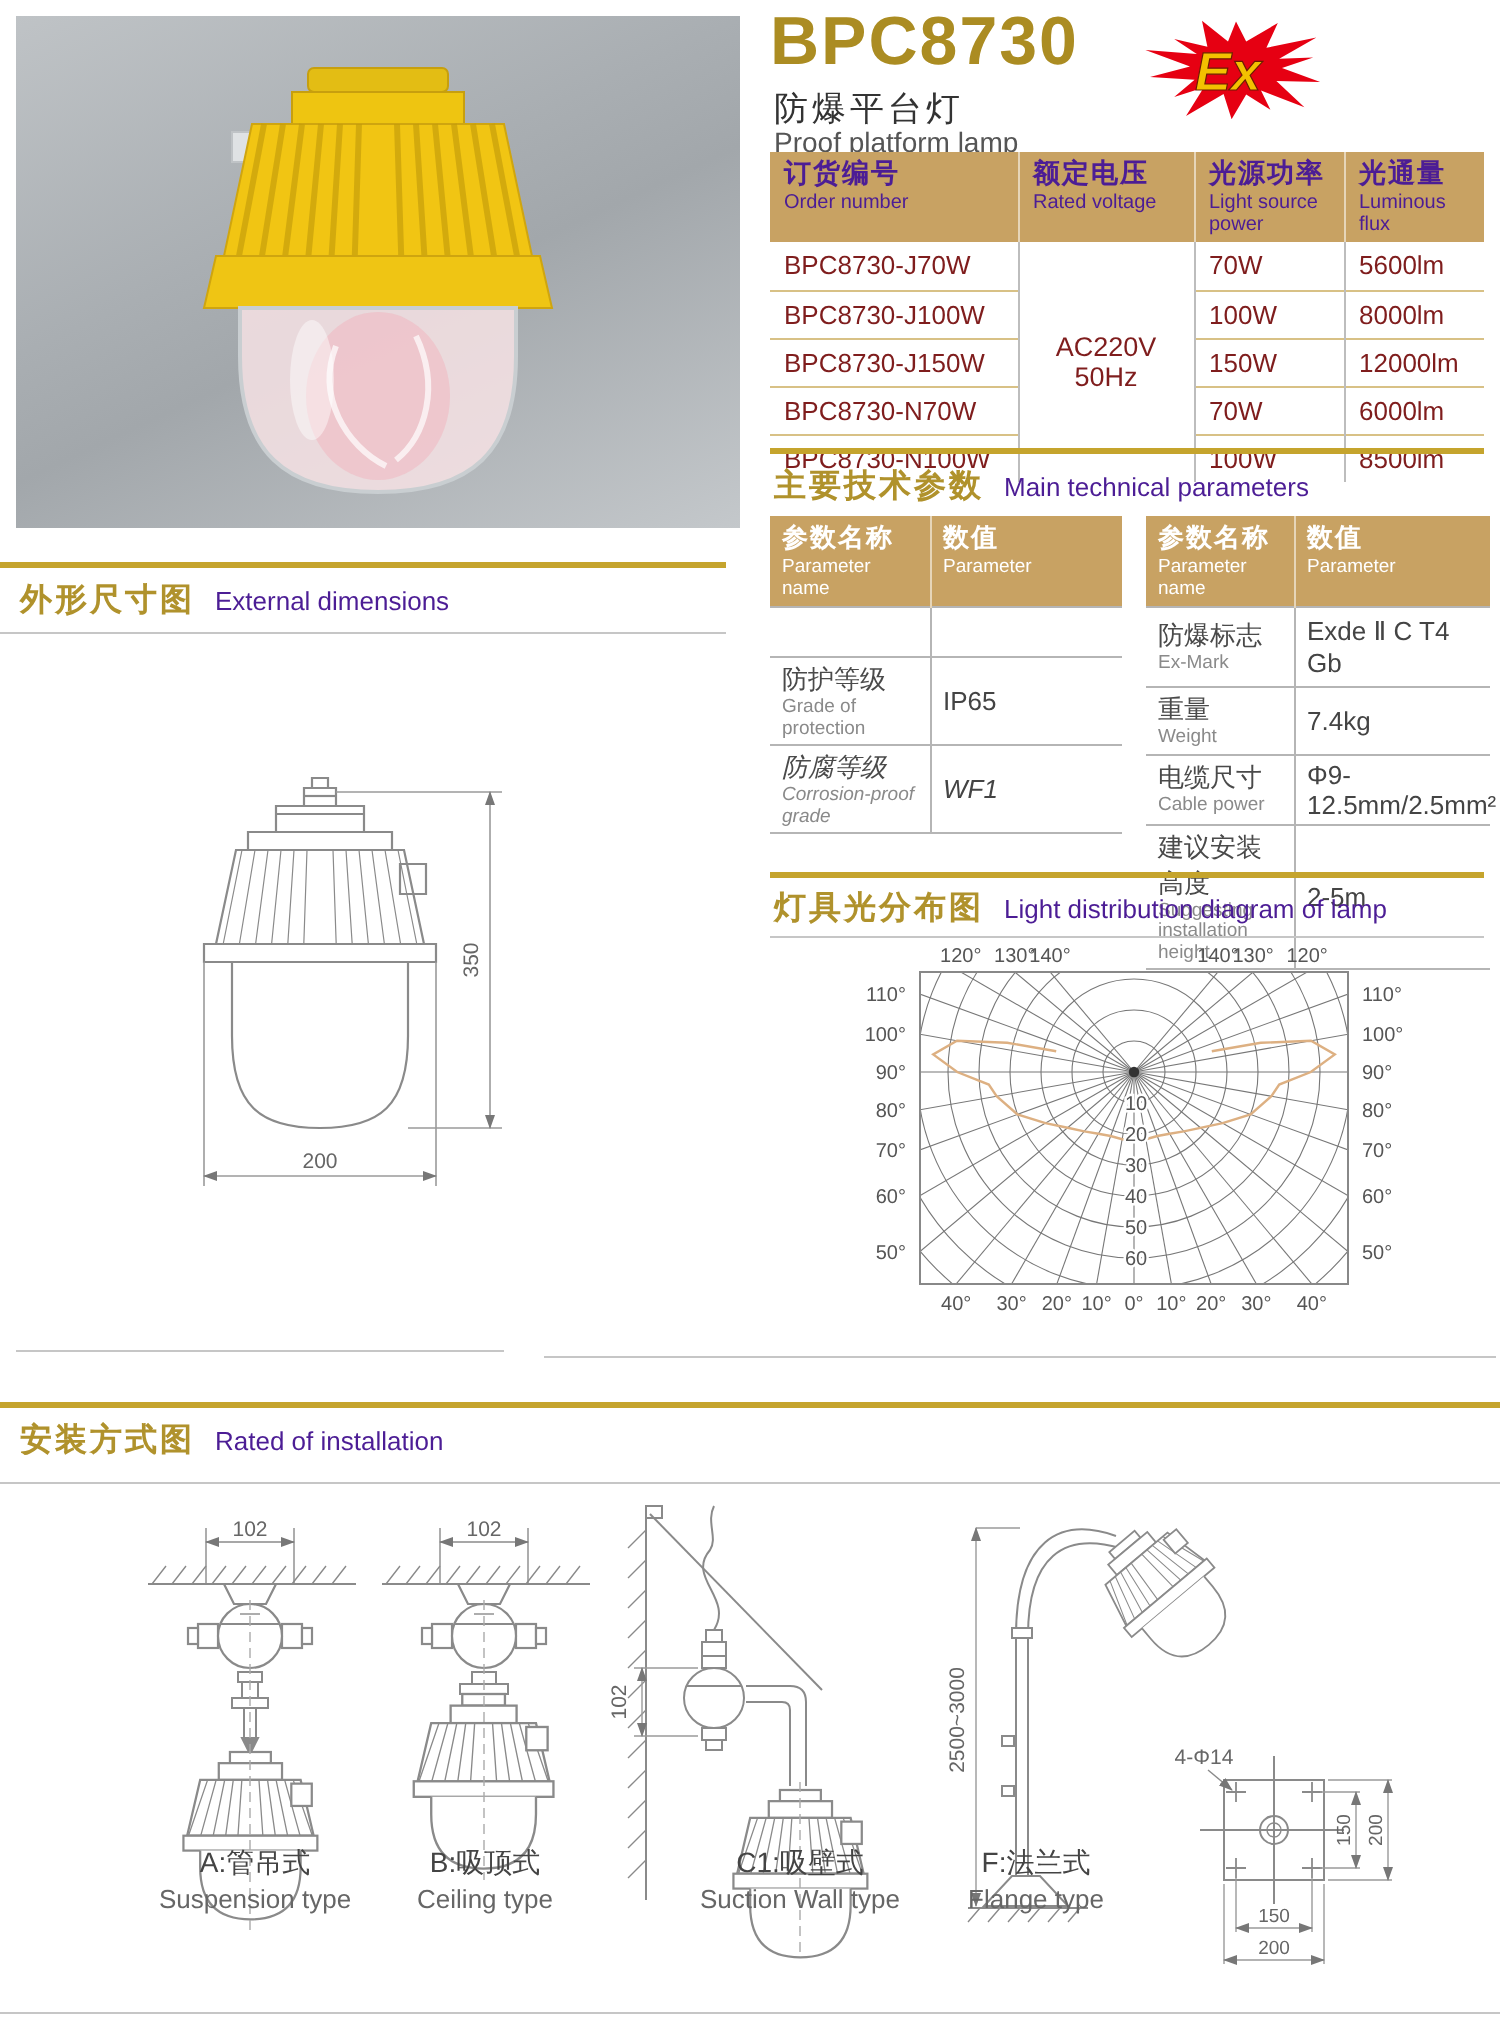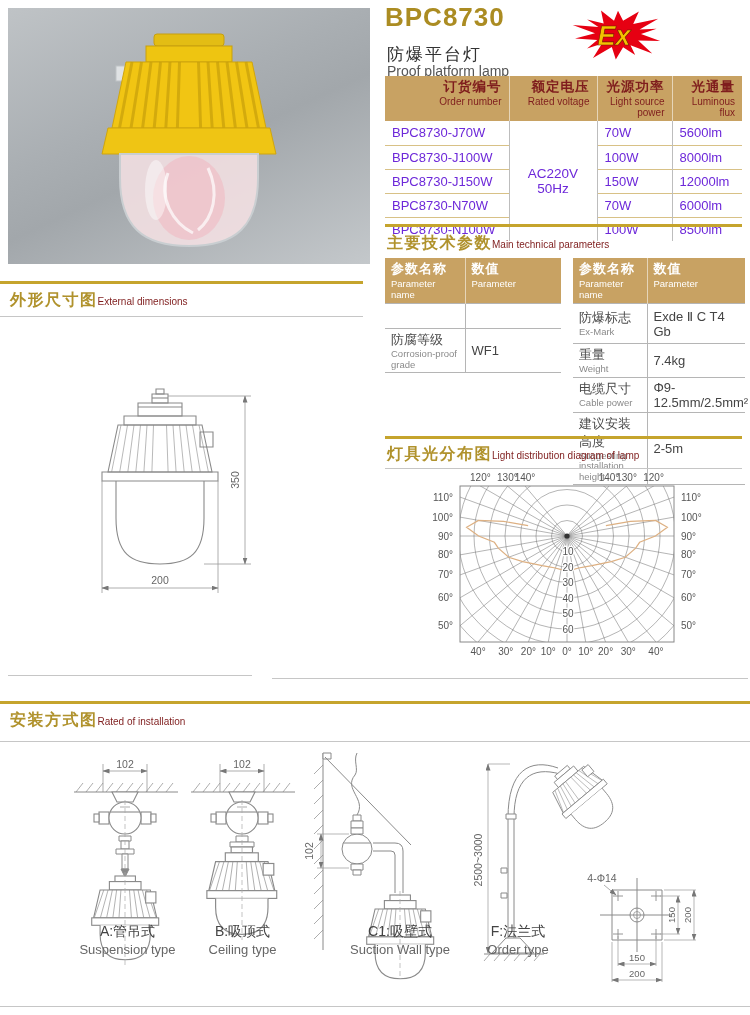--- a/index.html
+++ b/index.html
@@ -1,34 +1,34 @@
 <!DOCTYPE html>
 <html><head>
 <meta charset="utf-8">
 <style>
   *{margin:0;padding:0;box-sizing:border-box}
   html,body{width:750px;height:1015px}
   body{position:relative;background:#fff;font-family:"Liberation Sans","DejaVu Sans",sans-serif;overflow:hidden}
   .rule-gold{position:absolute;height:3px;background:#c5a42d}
   .rule-thin{position:absolute;height:1px;background:#c6c6c6}
-  .sec-head{position:absolute;display:flex;align-items:baseline;white-space:nowrap}
+  .sec-head{position:absolute;display:flex;align-items:baseline;gap:10px;white-space:nowrap}
   .sec-head .cn{font-size:16px;font-weight:bold;color:#b0922c;letter-spacing:1.5px}
-  .sec-head .en{font-size:10px;color:#7f1d1d}
-  .title{position:absolute;left:385px;top:2px;font-size:26px;font-weight:bold;color:#ab8c22;letter-spacing:1px}
+  .sec-head .en{font-size:13px;color:#4c1d95}
+  .title{position:absolute;left:385px;top:2px;font-size:34px;font-weight:bold;color:#ab8c22;letter-spacing:1px}
   .subtitle-cn{position:absolute;left:387px;top:43px;font-size:17px;color:#333;letter-spacing:2px}
   .subtitle-en{position:absolute;left:387px;top:63px;font-size:14px;color:#555}
   .photo{position:absolute;left:8px;top:8px;width:362px;height:256px;
          background:linear-gradient(155deg,#bfc3c6 0%,#a9aeb2 40%,#a2a7ab 55%,#c4c8cb 100%)}
   table{border-collapse:collapse;table-layout:fixed}
   .order{position:absolute;left:385px;top:76px;width:357px}
-  .order th{background:#c8a263;color:#7f1d1d;text-align:right;padding:2px 7px 3px;font-weight:normal;vertical-align:top}
+  .order th{background:#c8a263;color:#4c1d95;text-align:left;padding:2px 7px 3px;font-weight:normal;vertical-align:top}
   .order th+th{border-left:1px solid rgba(255,255,255,.55)}
   .order .hcn{display:block;font-size:13.5px;font-weight:bold;letter-spacing:1px}
   .order .hen{display:block;font-size:10px}
-  .order td{font-size:13px;color:#6d28d9;padding:4px 7px;border-top:1px solid #d8c186;border-left:1px solid #bdbdbd;height:24px}
+  .order td{font-size:13px;color:#7f1d1d;padding:4px 7px;border-top:1px solid #d8c186;border-left:1px solid #bdbdbd;height:24px}
   .order td:first-child{border-left:none}
   .order tbody tr:first-child td{border-top:none}
   .order .vcell{text-align:center;vertical-align:middle;font-size:13.5px}
   .param{position:absolute;top:258px}
   .param th{background:#c8a263;color:#fff;text-align:left;padding:2px 6px 3px;font-weight:normal;vertical-align:top}
   .param th+th{border-left:1px solid rgba(255,255,255,.55)}
   .param .hcn{display:block;font-size:13px;font-weight:bold;letter-spacing:1px}
   .param .hen{display:block;font-size:9.5px}
   .param td{border-top:1px solid #b5b5b5;padding:2px 6px;vertical-align:middle}
   .param tr:last-child td{border-bottom:1px solid #b5b5b5}
@@ -189,21 +189,30 @@
   <tbody id="param-left-body">
       <tr style="height: 25px;">
         <td>
           <span class="cn"></span>
           <span class="en"></span>
         </td>
         <td class="val">
           <div></div>
         </td>
       </tr>
-      <tr style="height: 27px;">
+      <tr style="height: 28px;">
+        <td>
+          <span class="cn">防护等级</span>
+          <span class="en">Grade of protection</span>
+        </td>
+        <td class="val">
+          <div>IP65</div>
+        </td>
+      </tr>
+      <tr style="height: 27px; font-style: italic;">
         <td>
           <span class="cn">防腐等级</span>
           <span class="en">Corrosion-proof grade</span>
         </td>
         <td class="val">
           <div>WF1</div>
         </td>
       </tr>
     </tbody>
 </table>
@@ -530,16 +539,16 @@
 <div class="inst-label" style="left:170px;width:145px">
   <span class="cn">B:吸顶式</span>
   <span class="en">Ceiling type</span>
 </div>
 <div class="inst-label" style="left:320px;width:160px">
   <span class="cn">C1:吸壁式</span>
   <span class="en">Suction Wall type</span>
 </div>
 <div class="inst-label" style="left:448px;width:140px">
   <span class="cn">F:法兰式</span>
-  <span class="en">Order type</span>
+  <span class="en">Flange type</span>
 </div>
 
 <div class="rule-thin" style="left:0;top:1006px;width:750px"></div>
 
 </body></html>

